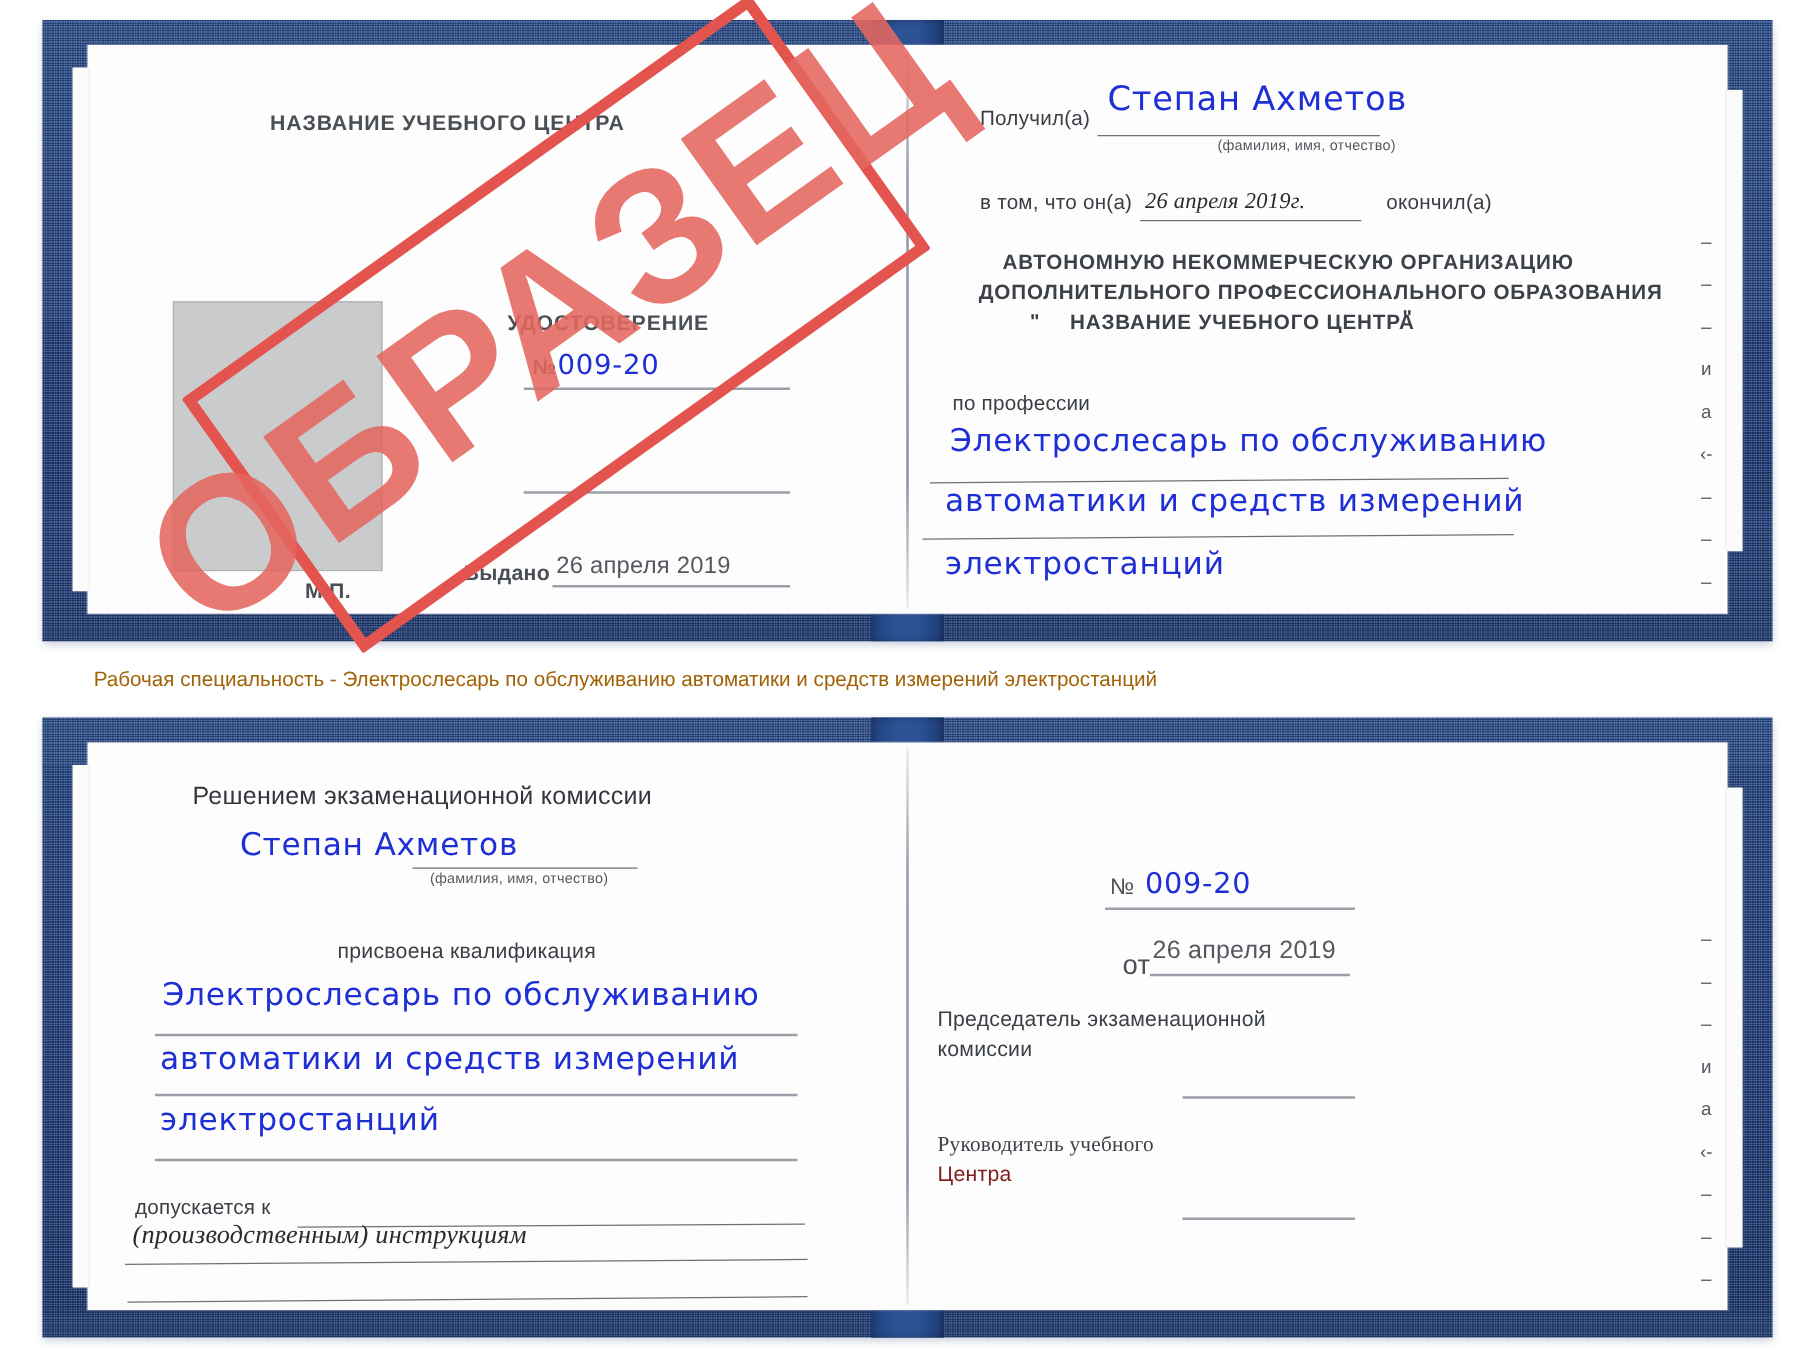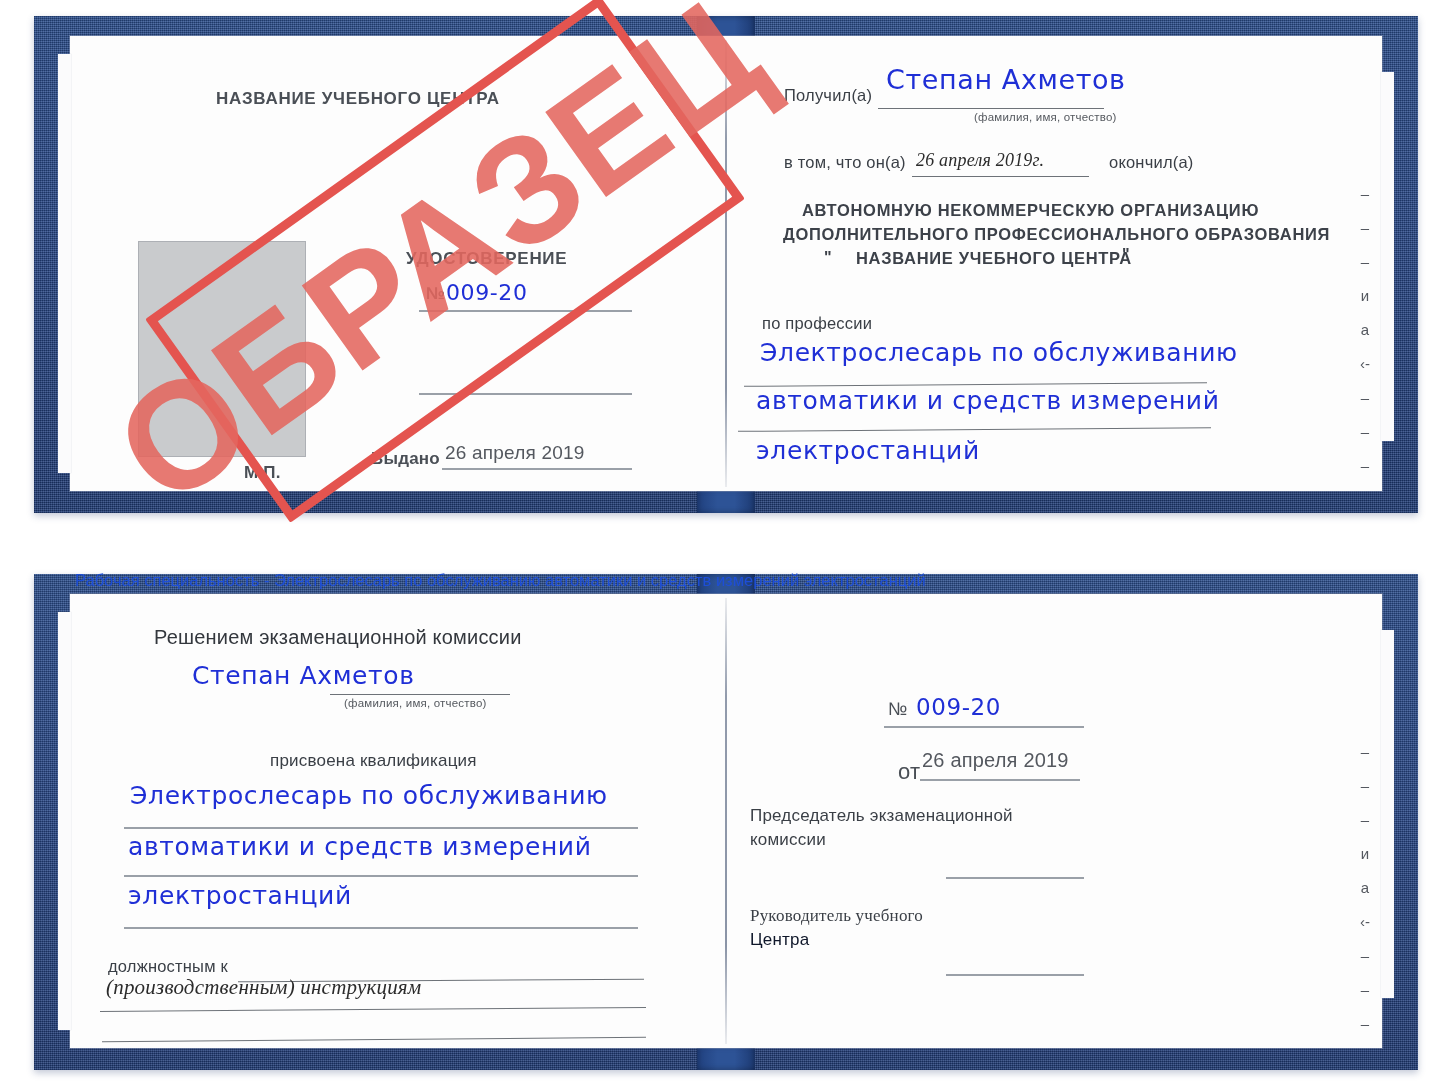--- a/index.html
+++ b/index.html
@@ -111,23 +111,22 @@
   .artifacts{
     position:absolute;right:12px;top:150px;
     display:flex;flex-direction:column;align-items:center;
     font-size:15px;color:#54585f;line-height:1;
   }
   .artifacts span{ margin-bottom:19px; }
 
   
   .caption{
     position:absolute;left:75px;top:533px;width:1060px;
-    font-size:16.5px;line-height:1.42;color:#1d4ed8;
+    font-size:16.5px;line-height:1.42;color:#a16207;
     z-index:40;
-    margin-top:36px;
   }
 </style>
 </head>
 <body>
 
 <div class="book top">
   <div class="spine-notch t"></div>
   <div class="spine-notch b"></div>
 
   <div class="pages">
@@ -225,21 +224,21 @@
 
       <div class="t hand" style="left:60px;top:187px;font-size:25px;">Электрослесарь по обслуживанию</div>
       <div class="rule" style="left:54px;top:233px;width:514px;"></div>
 
       <div class="t hand" style="left:58px;top:238px;font-size:25px;">автоматики и средств измерений</div>
       <div class="rule" style="left:54px;top:281px;width:514px;"></div>
 
       <div class="t hand" style="left:58px;top:287px;font-size:25px;">электростанций</div>
       <div class="rule" style="left:54px;top:333px;width:514px;"></div>
 
-      <div class="t" style="left:38px;top:363px;font-size:16.5px;color:#3a3f46;">должностным к</div>
+      <div class="t" style="left:38px;top:363px;font-size:16.5px;color:#3a3f46;">допускается к</div>
       <div class="rule dark" style="left:168px;top:386px;width:406px;transform:rotate(-0.35deg);"></div>
 
       <div class="t hand-it" style="left:36px;top:381px;font-size:21px;">(производственным) инструкциям</div>
       <div class="rule dark" style="left:30px;top:415px;width:546px;transform:rotate(-0.4deg);"></div>
 
       <div class="rule dark" style="left:32px;top:445px;width:544px;transform:rotate(-0.45deg);"></div>
     </div>
 
     <div class="page right">
 
@@ -249,21 +248,21 @@
 
       <div class="t" style="left:172px;top:165px;font-size:22px;color:#4a4f56;">от</div>
       <div class="t" style="left:196px;top:155px;font-size:20px;color:#54585f;">26 апреля 2019</div>
       <div class="rule" style="left:194px;top:185px;width:160px;"></div>
 
       <div class="t" style="left:24px;top:212px;font-size:17px;color:#3a3f46;">Председатель экзаменационной</div>
       <div class="t" style="left:24px;top:236px;font-size:17px;color:#3a3f46;">комиссии</div>
       <div class="rule" style="left:220px;top:283px;width:138px;"></div>
 
       <div class="t" style="left:24px;top:312px;font-size:17px;color:#3a3f46;font-family:Liberation Serif, serif;">Руководитель учебного</div>
-      <div class="t" style="left:24px;top:336px;font-size:17px;color:#0f172a;">Центра</div>
+      <div class="t" style="left:24px;top:336px;font-size:17px;color:#7f1d1d;">Центра</div>
       <div class="rule" style="left:220px;top:380px;width:138px;"></div>
 
       <div class="artifacts">
         <span>–</span>
         <span>–</span>
         <span>–</span>
         <span>и</span>
         <span>а</span>
         <span>‹-</span>
         <span>–</span>

